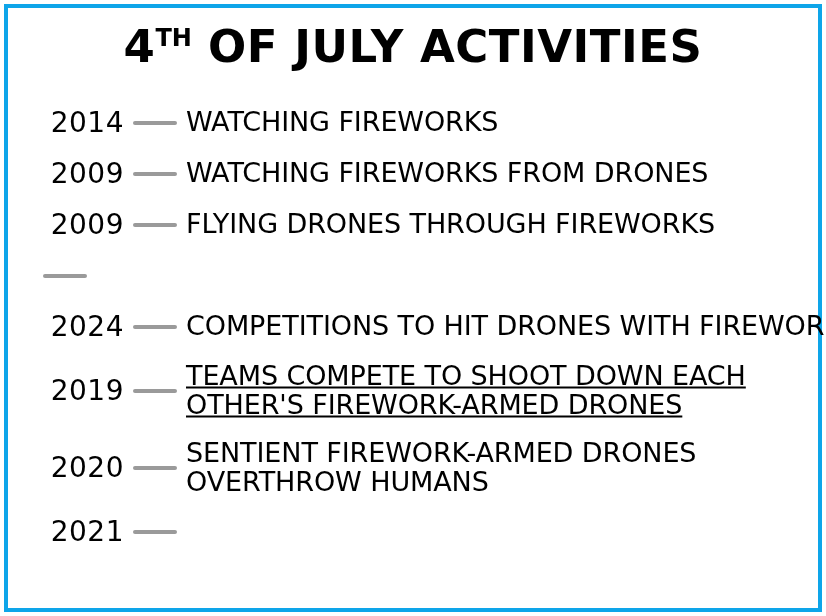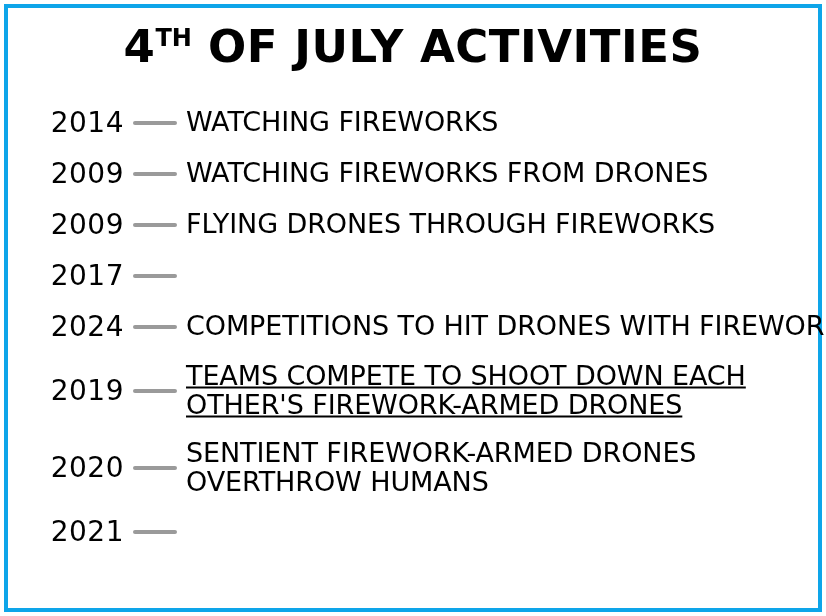--- a/index.html
+++ b/index.html
@@ -132,21 +132,20 @@
 
     <div class="timeline-row single">
       <div class="year-label">2009</div>
       <div class="connector-dash"></div>
       <div class="activity-text">
         <span class="line1">FLYING DRONES THROUGH FIREWORKS</span>
       </div>
     </div>
 
     <div class="timeline-row single">
-      <div class="year-label">2017</div>
       <div class="connector-dash"></div>
     </div>
 
     <div class="timeline-row single">
       <div class="year-label">2024</div>
       <div class="connector-dash"></div>
       <div class="activity-text">
         <span class="line1">COMPETITIONS TO HIT DRONES WITH FIREWORKS</span>
       </div>
     </div>

